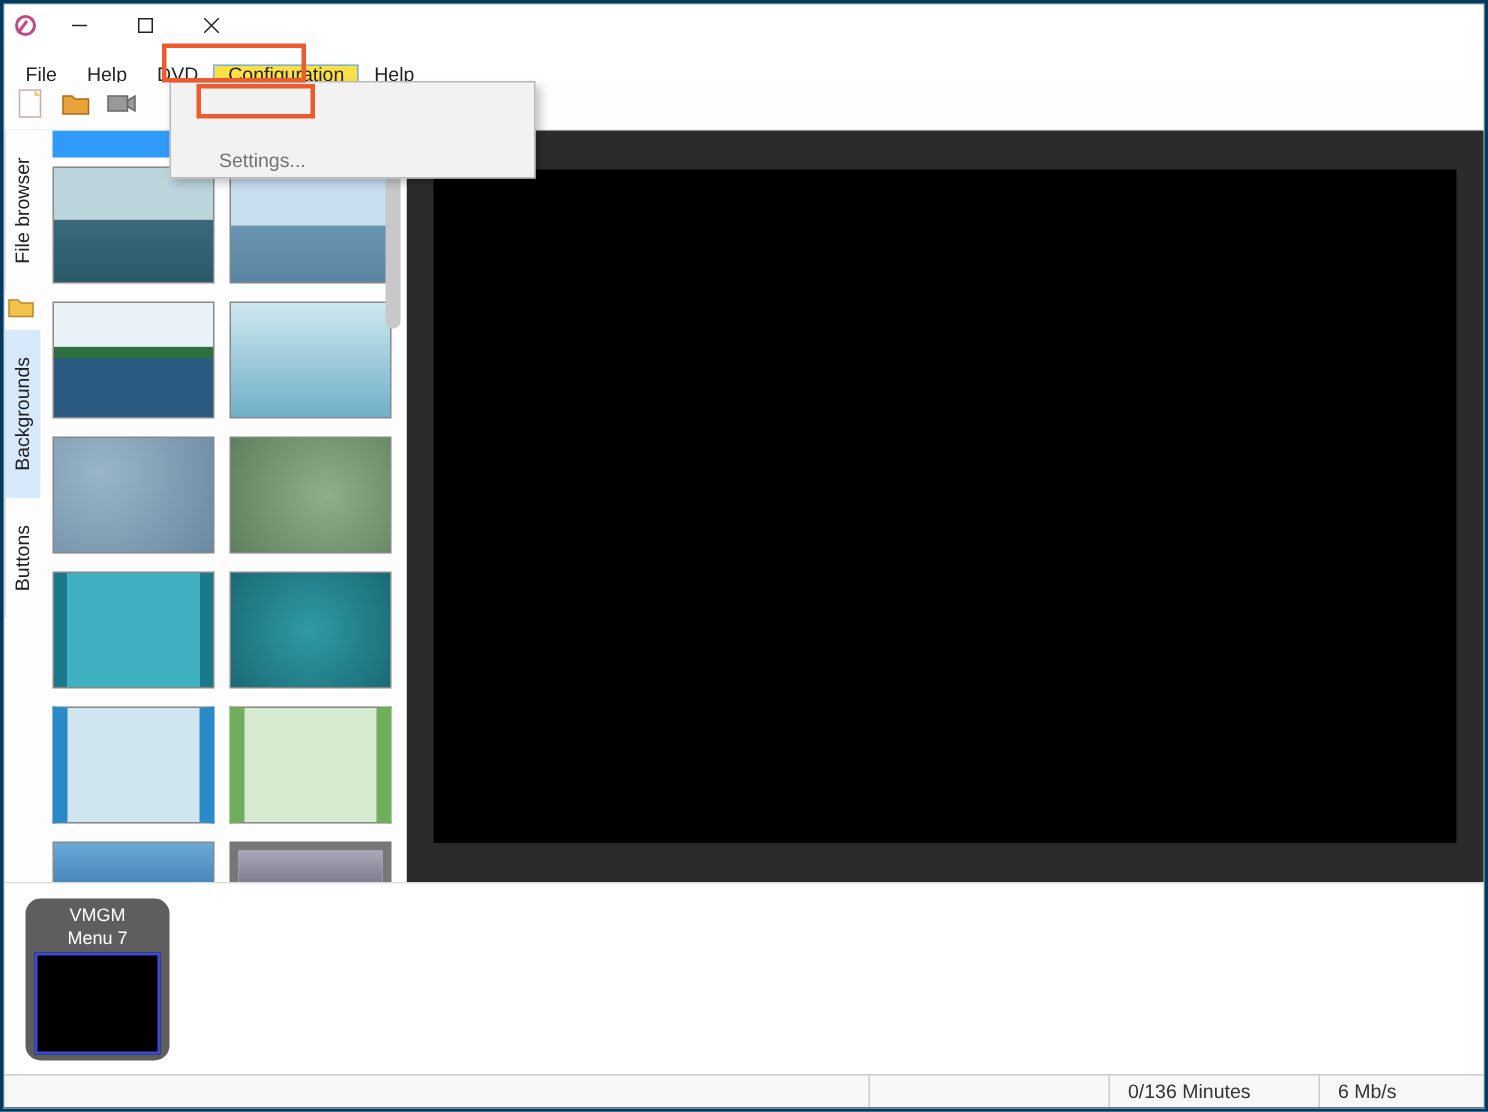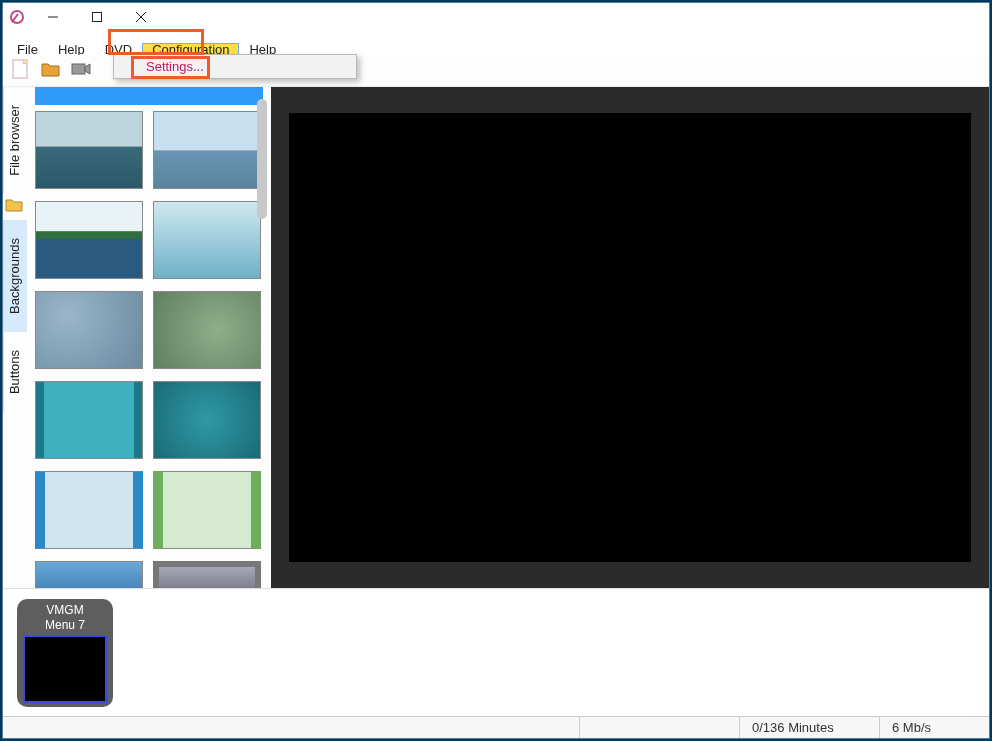--- a/index.html
+++ b/index.html
@@ -18,21 +18,21 @@
 .menubar .menu-item { padding: 0 10px; display: flex; align-items: center; color: #222; cursor: default; margin-top: 12px; }
 .menubar .menu-item.open { background: #fde047; border: 1px solid #6fb4e8; padding: 0 9px; }
 
 
 .highlight-box { position: absolute; border: 3px solid #ed5a2c; pointer-events: none; z-index: 50; }
 #hl-config { left: 108px; top: 29px; width: 96px; height: 26px; }
 #hl-settings { left: 131px; top: 56px; width: 79px; height: 23px; }
 
 
 .dropdown { position: absolute; left: 113px; top: 54px; width: 244px; background: #f2f2f2; border: 1px solid #b8b8b8; box-shadow: 3px 3px 6px rgba(0,0,0,0.25); z-index: 40; }
-.dropdown .dd-item { height: 23px; display: flex; align-items: center; padding-left: 32px; color: #be185d; }
+.dropdown .dd-item { height: 23px; display: flex; align-items: center; padding-left: 32px; color: #737373; margin-top: 40px; }
 
 
 .toolbar { height: 32px; background: #fdfdfd; display: flex; align-items: center; gap: 6px; padding-left: 6px; border-bottom: 1px solid #eee; }
 .toolbar .tb-btn { width: 24px; height: 24px; display: flex; align-items: center; justify-content: center; }
 
 
 .main { flex: 1; display: flex; min-height: 0; }
 .sidetabs { width: 24px; background: #fdfdfd; display: flex; flex-direction: column; }
 .sidetab { flex: 0 0 auto; writing-mode: vertical-rl; transform: rotate(180deg); padding: 18px 3px; text-align: center; color: #222; border-right: 1px solid #ddd; }
 .sidetab.active { background: #d6eafc; }

